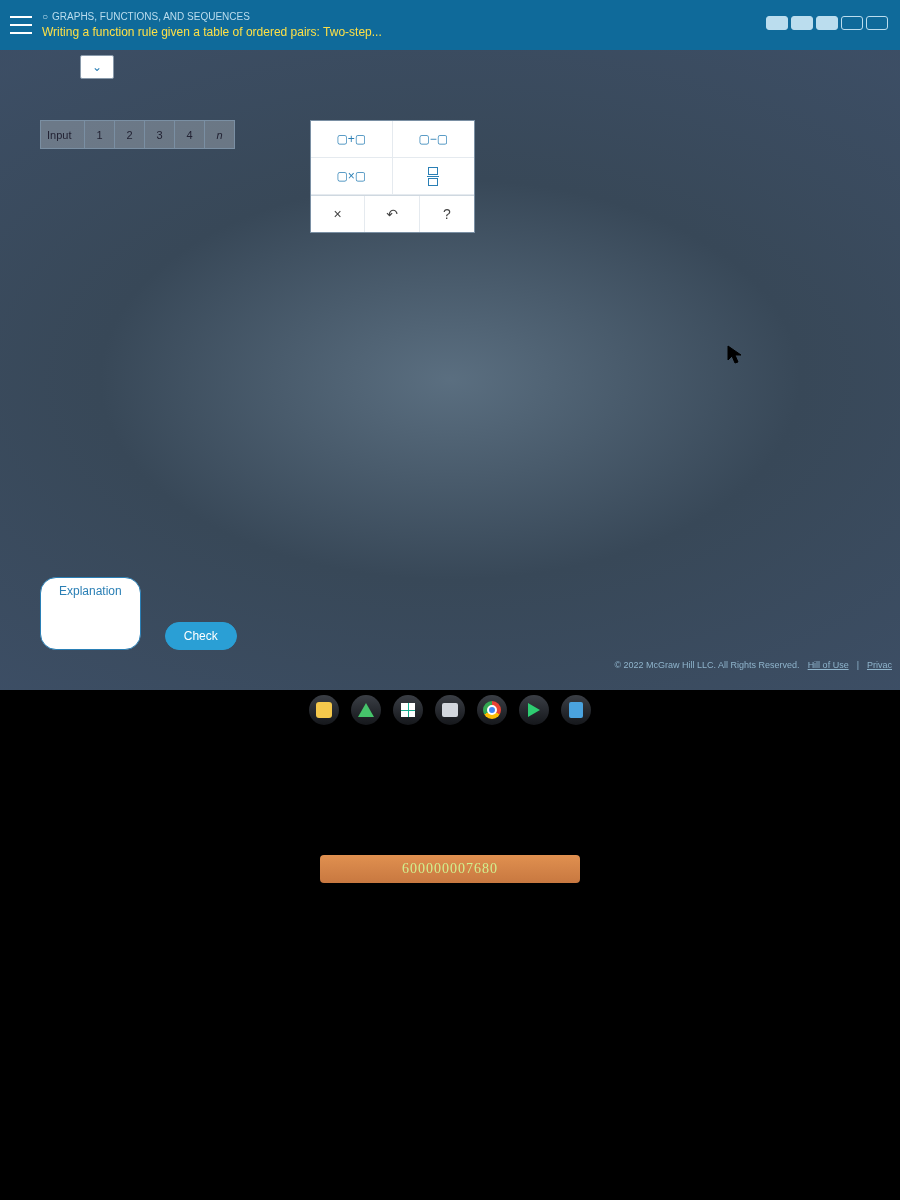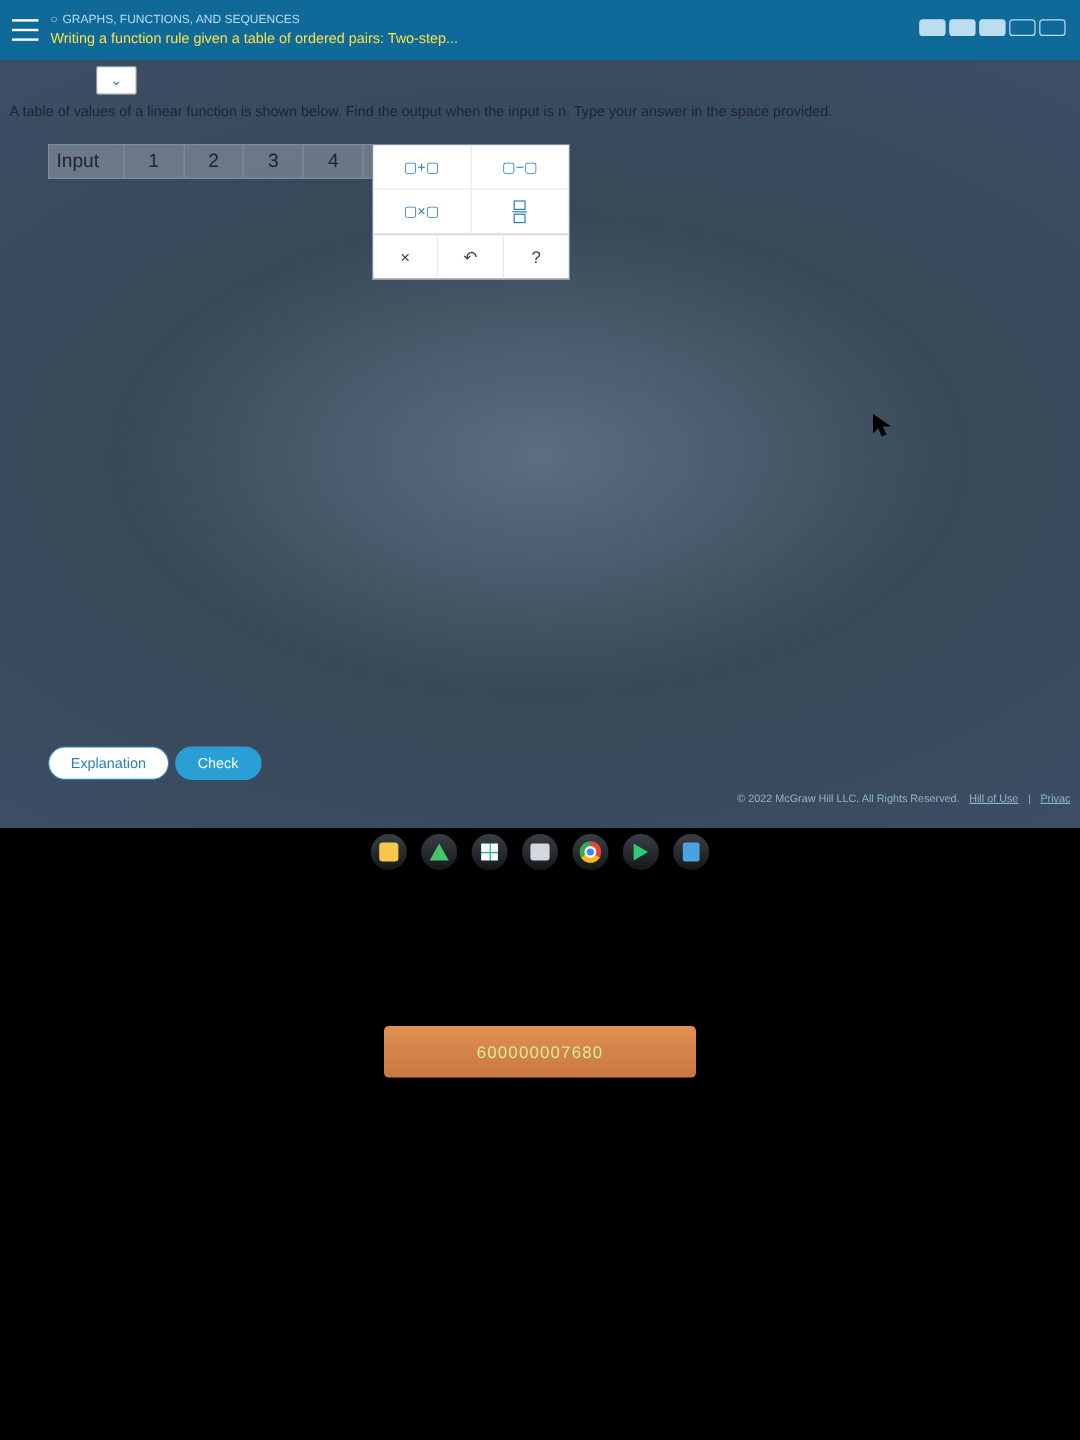--- a/index.html
+++ b/index.html
@@ -35,21 +35,21 @@
   .instruction {
     position:absolute; top:86px; left:8px; right:8px;
     font-size:12px; color:#223;
   }
   .table-box {
     position:absolute; top:120px; left:40px;
     border:1px solid #7a8fa3; background:rgba(255,255,255,0.25);
     border-collapse:collapse;
   }
   .table-box td, .table-box th {
-    border:1px solid #7a8fa3; padding:4px 20px; font-size:16px; text-align:center;
+    border:1px solid #7a8fa3; padding:4px 4px; font-size:11px; text-align:center;
     color:#223; min-width:30px; height:28px;
   }
   .table-box th { font-weight:normal; text-align:left; padding-left:6px; min-width:44px;}
   .answer-input {
     width:28px; height:24px; border:1px solid #3a6fa5; background:#fff; text-align:center;
   }
   .keypad {
     position:absolute; top:120px; left:310px; width:165px;
     border:1px solid #7a8fa3; background:#fff;
     display:flex; flex-wrap:wrap;
@@ -63,28 +63,28 @@
   .keypad-bottom .key { min-width:33.33%; font-size:14px; color:#444;}
   .kb-row { display:flex; width:100%; border-bottom:1px solid #e5eaef;}
   .fraction-glyph { display:flex; flex-direction:column; align-items:center; font-size:9px; line-height:1;}
   .fraction-glyph .num,.fraction-glyph .den { width:10px; height:8px; border:1px solid #2a7fb5;}
   .fraction-glyph .bar { width:12px; height:1px; background:#2a7fb5; margin:1px 0;}
   .cursor-arrow {
     position:absolute; top:345px; left:727px; width:16px; height:20px;
   }
   .cursor-arrow svg { width:16px; height:20px;}
   .action-row {
-    position:absolute; bottom:40px; left:40px; display:flex; gap:5px;
+    position:absolute; bottom:40px; left:40px; display:flex; gap:24px;
   }
   .btn {
     padding:6px 18px; border-radius:16px; font-size:12px; cursor:pointer;
     border:1px solid #2a7fb5;
   }
   .btn.explain { background:#fff; color:#2a7fb5;}
-  .btn.check { background:#2a9fd5; color:#fff; border-color:#2a9fd5;}
+  .btn.check { background:#2a9fd5; color:#fff; border-color:#2a9fd5;margin-top:45px;}
   .footer {
     position:absolute; bottom:20px; right:8px; font-size:9px; color:#8fb4cc;
     display:flex; gap:8px; align-items:flex-start;
   }
   .footer a { color:#8fb4cc; text-decoration:underline;}
   .taskbar {
     position:absolute; top:690px; left:0; width:900px; height:40px;
     display:flex; justify-content:center; align-items:center; gap:12px;
     background:rgba(0,0,0,0);
   }
@@ -97,24 +97,24 @@
   .tb-icon.drive span{ width:0;height:0;border-left:8px solid transparent;border-right:8px solid transparent;border-bottom:14px solid #46c46b; position:relative;}
   .tb-icon.grid span{ width:14px;height:14px;background:linear-gradient(#1abc9c,#16a085);display:grid;grid-template-columns:1fr 1fr;grid-template-rows:1fr 1fr;gap:1px;}
   .tb-icon.grid span i{background:#fff;}
   .tb-icon.files span{ width:16px;height:14px;border-radius:2px;background:#d3d7de;}
   .tb-icon.chrome span{ width:18px;height:18px;border-radius:50%;background:conic-gradient(#ea4335 0 120deg,#fbbc05 120deg 240deg,#34a853 240deg 360deg);position:relative;}
   .tb-icon.chrome span::after{content:'';position:absolute;top:4px;left:4px;width:10px;height:10px;border-radius:50%;background:#4285f4;border:2px solid #fff;box-sizing:border-box;}
   .tb-icon.play span{ width:0;height:0;border-top:7px solid transparent;border-bottom:7px solid transparent;border-left:12px solid #2ecc71;}
   .tb-icon.note span{ width:14px;height:16px;background:#4aa3df;border-radius:2px;}
   .watermark {
     position:absolute; top:855px; left:50%; transform:translateX(-50%);
-    width:260px; height:43px; border-radius:4px;
+    width:260px; height:28px; border-radius:4px;
     background:linear-gradient(#e09050,#c87840);
     display:flex; align-items:center; justify-content:center;
-    font-family:Liberation Sans, sans-serif; font-size:14px; color:#d0f090;
+    font-family:Liberation Serif, serif; font-size:14px; color:#d0f090;
     letter-spacing:1px;
   }
 </style>
 </head>
 <body>
 
 <div class="app-screen">
   <div class="header">
     <div class="hamburger">
       <span></span>
@@ -134,21 +134,20 @@
       <div class="progress-seg filled"></div>
       <div class="progress-seg"></div>
       <div class="progress-seg"></div>
     </div>
   </div>
 
   <div class="dropdown-toggle">
     <span>⌄</span>
   </div>
 
-  <div class="instruction">A table of values of a linear function is shown below. Find the output when the input is n. Type your answer in the space provided.</div>
 
   <table class="table-box">
     <tbody>
         <tr>
       <th>Input</th>
       <td>1</td>
       <td>2</td>
       <td>3</td>
       <td>4</td>
       <td style="font-style:italic">n</td>

